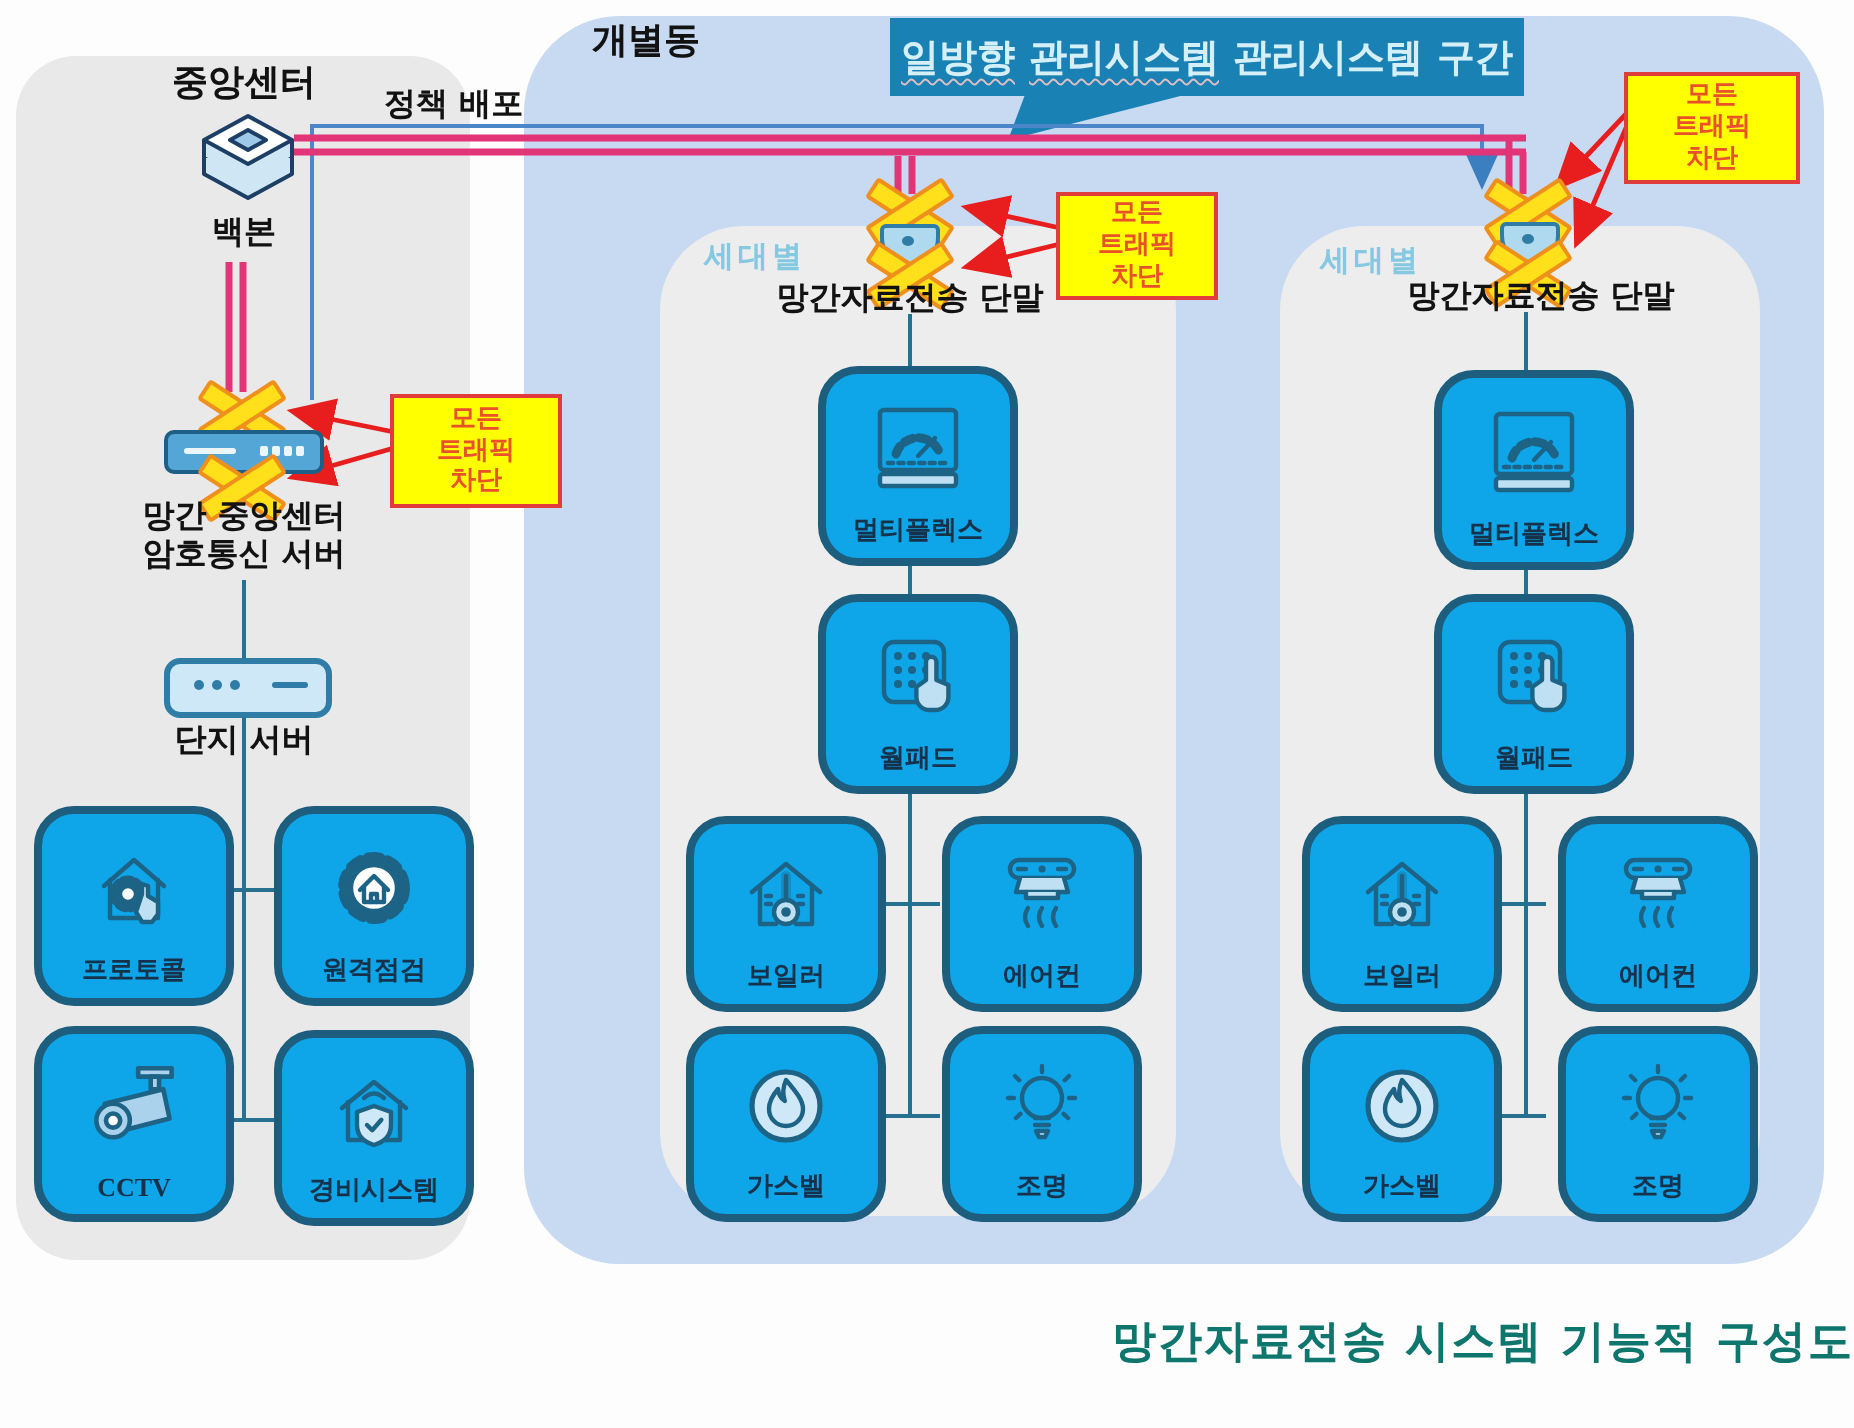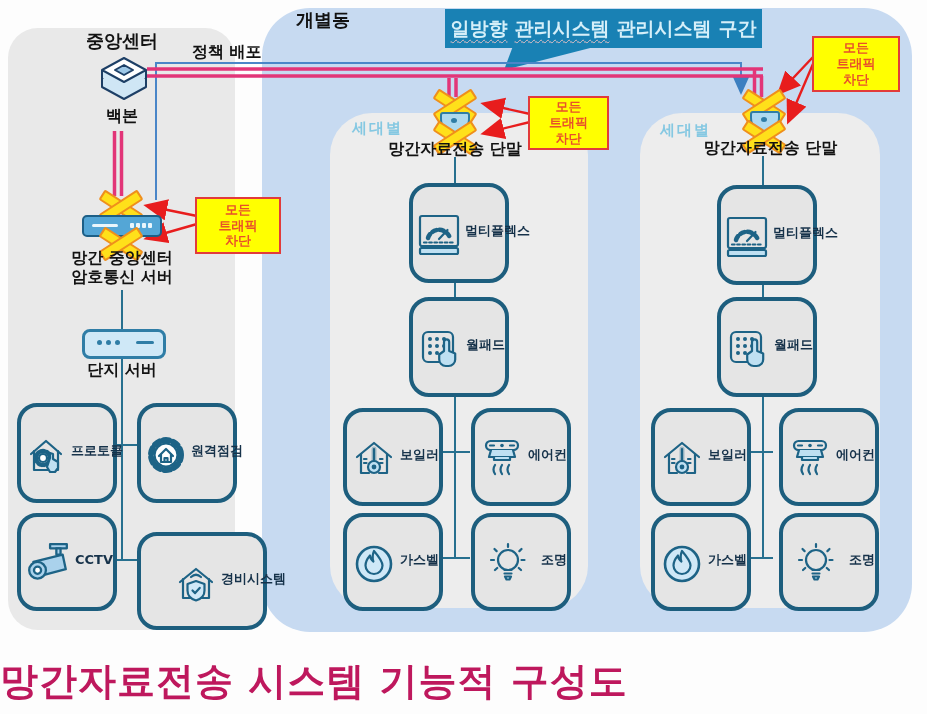--- a/index.html
+++ b/index.html
@@ -44,27 +44,27 @@
   
   .router{position:absolute;left:82px;top:215px;width:76px;height:18px;background:#54a6d6;
           border:2px solid #1d5f86;border-radius:5px;}
   .router .ln{position:absolute;left:8px;top:7px;width:26px;height:3px;background:#eaf6fc;border-radius:2px;}
   .router .dt{position:absolute;top:6px;width:4px;height:5px;background:#eaf6fc;border-radius:1px;}
   .cserver{position:absolute;left:82px;top:329px;width:78px;height:24px;background:#cfe8f7;
            border:3px solid #2f7da6;border-radius:8px;}
   .cserver .dt{position:absolute;top:8px;width:5px;height:5px;background:#2f7da6;border-radius:50%;}
   .cserver .ln{position:absolute;right:9px;top:9px;width:18px;height:3px;background:#2f7da6;border-radius:2px;}
   
-  .card{position:absolute;width:92px;background:#e5e5e5;border:4px solid #1d5e7e;border-radius:20px;
-        display:flex;flex-direction:row;align-items:center;}
+  .card{position:absolute;width:92px;background:#0ea5e9;border:4px solid #1d5e7e;border-radius:20px;
+        display:flex;flex-direction:column;align-items:center;}
   .card .ic{flex:1;display:flex;align-items:center;justify-content:center;padding-top:4px;}
   .card .cl{font-size:13px;font-weight:bold;color:#16324a;padding-bottom:5px;white-space:nowrap;}
   
-  .pagetitle{left:0;right:0;top:656px;text-align:left;font-family:"DejaVu Serif","Liberation Serif",serif;
-             font-size:38px;font-weight:600;color:#be185d;letter-spacing:1px;}
+  .pagetitle{left:0;right:0;top:656px;text-align:right;font-family:"DejaVu Serif","Liberation Serif",serif;
+             font-size:22px;font-weight:600;color:#0f766e;letter-spacing:1px;}
   .ico{stroke:#1d6386;fill:none;stroke-width:2.2;stroke-linecap:round;stroke-linejoin:round;}
 </style>
 </head>
 <body>
 
 <div class="abs panel-left"></div>
 <div class="abs panel-blue"></div>
 <div class="abs group g1"></div>
 <div class="abs group g2"></div>
 
@@ -188,33 +188,33 @@
     <svg class="ico" width="50" height="48" viewBox="0 0 48 48">
       <circle cx="24" cy="24" r="15" stroke-width="6" stroke-dasharray="5.5 4.2"></circle>
       <circle cx="24" cy="24" r="11.5" fill="#fff"></circle>
       <path d="M17 25 L24 18 L31 25"></path>
         <path d="M19 23.5 V31 H29 V23.5"></path>
         <path d="M22.5 31 v-4 h3 v4"></path>
     </svg>
   </span>
   <span class="cl">원격점검</span>
 </div>
-<div class="card" style="left:17px;top:513px;height:90px;">
+<div class="card" style="left:17px;top:513px;height:90px;font-family:Liberation Serif, serif;">
   <span class="ic">
     <svg class="ico" width="52" height="46" viewBox="0 0 48 44">
       <rect x="26" y="3" width="16" height="4" fill="#aad2ec"></rect>
         <rect x="32" y="7" width="4" height="6" fill="#aad2ec"></rect>
       <path d="M10 20 L38 13 L41 27 L14 34 z" fill="#aad2ec"></path>
       <circle cx="14" cy="28" r="8" fill="#aad2ec"></circle>
         <circle cx="14" cy="28" r="3.4" fill="#fff"></circle>
     </svg>
   </span>
   <span class="cl">CCTV</span>
 </div>
-<div class="card" style="left:137px;top:532px;height:90px;padding-left:30px;">
+<div class="card" style="left:137px;top:515px;height:90px;">
   <span class="ic">
     <svg class="ico" width="50" height="46" viewBox="0 0 48 46">
       <path d="M8 22 L24 9 L40 22"></path>
         <path d="M11 19 V38 H37 V19"></path>
       <path d="M19 17 q5 -4.5 10 0"></path>
       <path d="M24 21 l8.5 3 v6.5 c0 5.5 -3.7 8.6 -8.5 10 c-4.8 -1.4 -8.5 -4.5 -8.5 -10 V24 z" fill="#cfe8f7"></path>
       <path d="M20.5 30.5 l2.6 2.6 l4.6 -5.2"></path>
     </svg>
   </span>
   <span class="cl">경비시스템</span>

